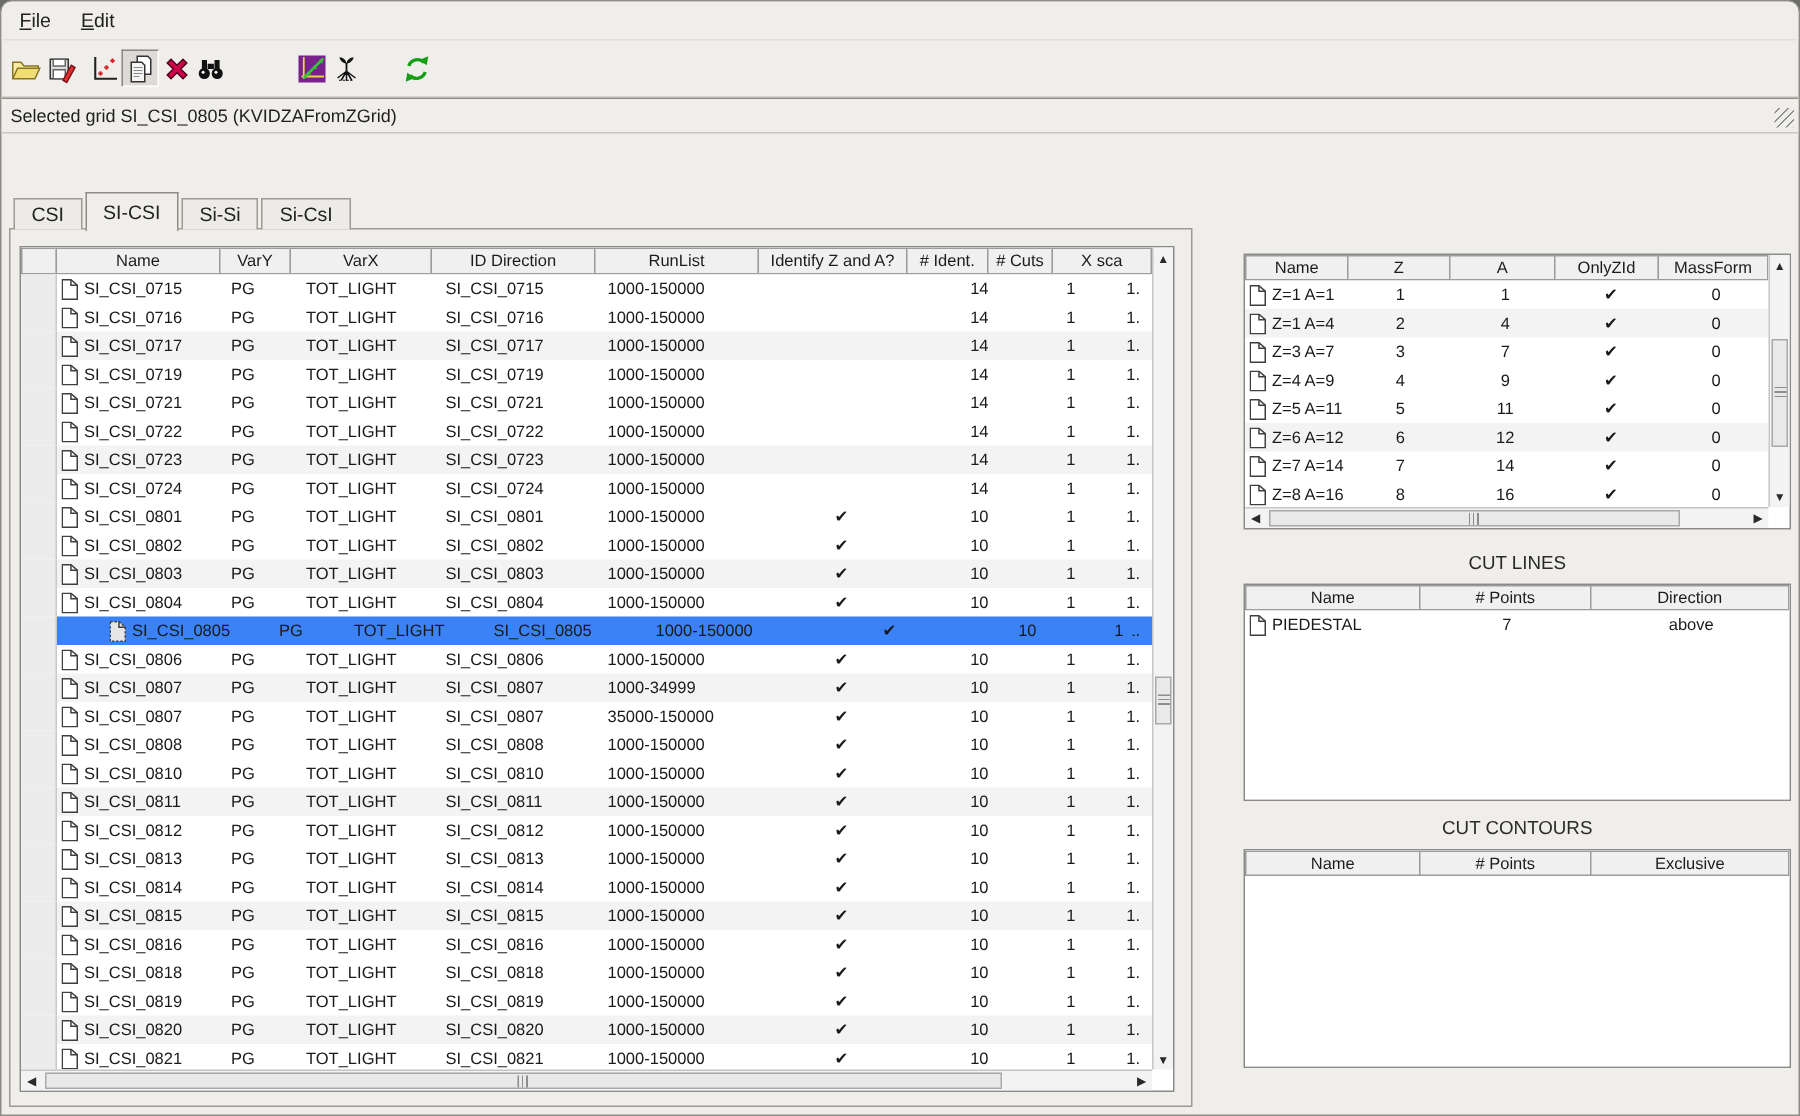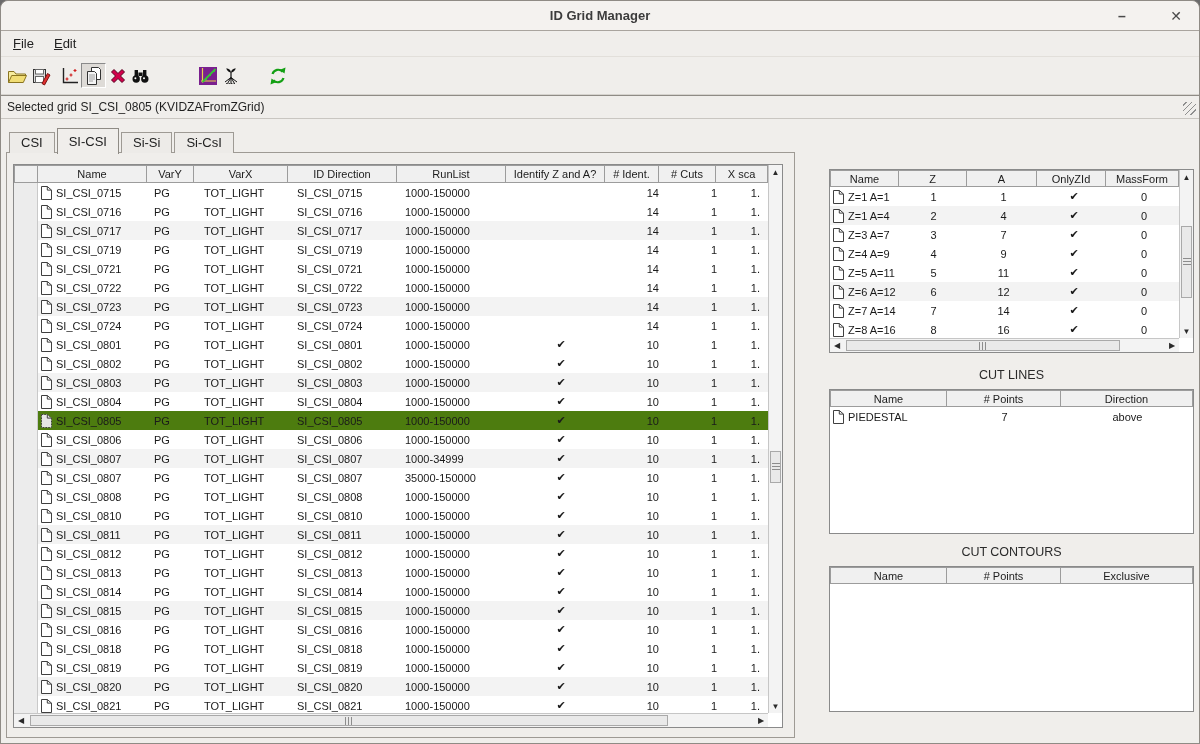--- a/index.html
+++ b/index.html
@@ -66,23 +66,23 @@
   .htrack{flex:1;position:relative;}
   .hthumb{position:absolute;top:1px;bottom:1px;background:#e9e9e9;border:1px solid #a9a9a9;display:flex;align-items:center;justify-content:center;}
   .gripv{width:8px;height:8px;background:repeating-linear-gradient(to right,#8d8d8d 0 1px,transparent 1px 3px);}
   
   .main-table{left:12px;top:163px;width:770px;height:564px;}
   .main-table .thead{height:18px;}
   .main-table .trow{height:19px;}
   .gcell{flex:none;width:24px;background:#ececec;border-right:1px solid #c9c9c9;box-sizing:border-box;}
   .rowbody{flex:1;display:flex;min-width:0;background:#fff;}
   .main-table .trow:nth-child(4n+3) .rowbody{background:#f3f3f3;}
-  .main-table .trow.selected .rowbody{background:#4d7c0f;}
+  .main-table .trow.selected .rowbody{background:#3b82f6;padding-left:32px;}
   .h-gut{width:24px;} .h-name{width:110px;} .h-vary{width:48px;} .h-varx{width:95px;} .h-idtel{width:110px;}
-  .h-run{width:110px;} .h-idf{width:100px;} .h-nid{width:55px;} .h-ncut{width:58px;} .h-xsca{flex:1;min-width:0;}
+  .h-run{width:110px;} .h-idf{width:100px;} .h-nid{width:55px;} .h-ncut{width:44px;} .h-xsca{flex:1;min-width:0;}
   .c-name{width:110px;} .c-vary{width:48px;padding-left:6px;} .c-varx{width:95px;padding-left:8px;}
   .c-idtel{width:110px;padding-left:6px;} .c-run{width:110px;padding-left:4px;}
   .c-idf{width:100px;justify-content:center;} .c-nid{width:55px;justify-content:flex-end;padding-right:7px;}
   .c-ncut{width:57px;justify-content:flex-end;padding-right:6px;} .c-xsca{flex:1;min-width:0;justify-content:flex-end;padding-right:8px;}
   .mvthumb{top:272px;height:30px;}
   .mhthumb{left:2px;width:636px;}
   
   .rp-title{position:absolute;left:828px;width:365px;text-align:center;font-size:12.5px;color:#2a2a2a;}
   .t-ident{top:148px;} .t-cutl{top:367px;} .t-cutc{top:544px;}
   .ident-table{left:828px;top:168px;width:365px;height:184px;}
@@ -97,25 +97,20 @@
   .cutc-table{left:828px;top:565px;width:365px;height:146px;}
   .cutl-table .thead,.cutc-table .thead{height:17px;}
   .hc-name{width:117px;} .hc-pts{width:115px;} .hc-dir{flex:1;min-width:0;}
   .cc-name{width:117px;} .cc-pts{width:115px;justify-content:center;} .cc-dir{flex:1;min-width:0;justify-content:center;}
 </style>
 </head>
 <body>
 
 <div class="window">
 
-  <div class="titlebar">
-    <span class="title">ID Grid Manager</span>
-    <span class="win-btn min"></span>
-    <span class="win-btn close"></span>
-  </div>
 
   <div class="menubar">
 
       <span class="menu-item">File</span>
 
       <span class="menu-item">Edit</span>
     </div>
 
   <div class="toolbar">
     <span class="tbtn">

